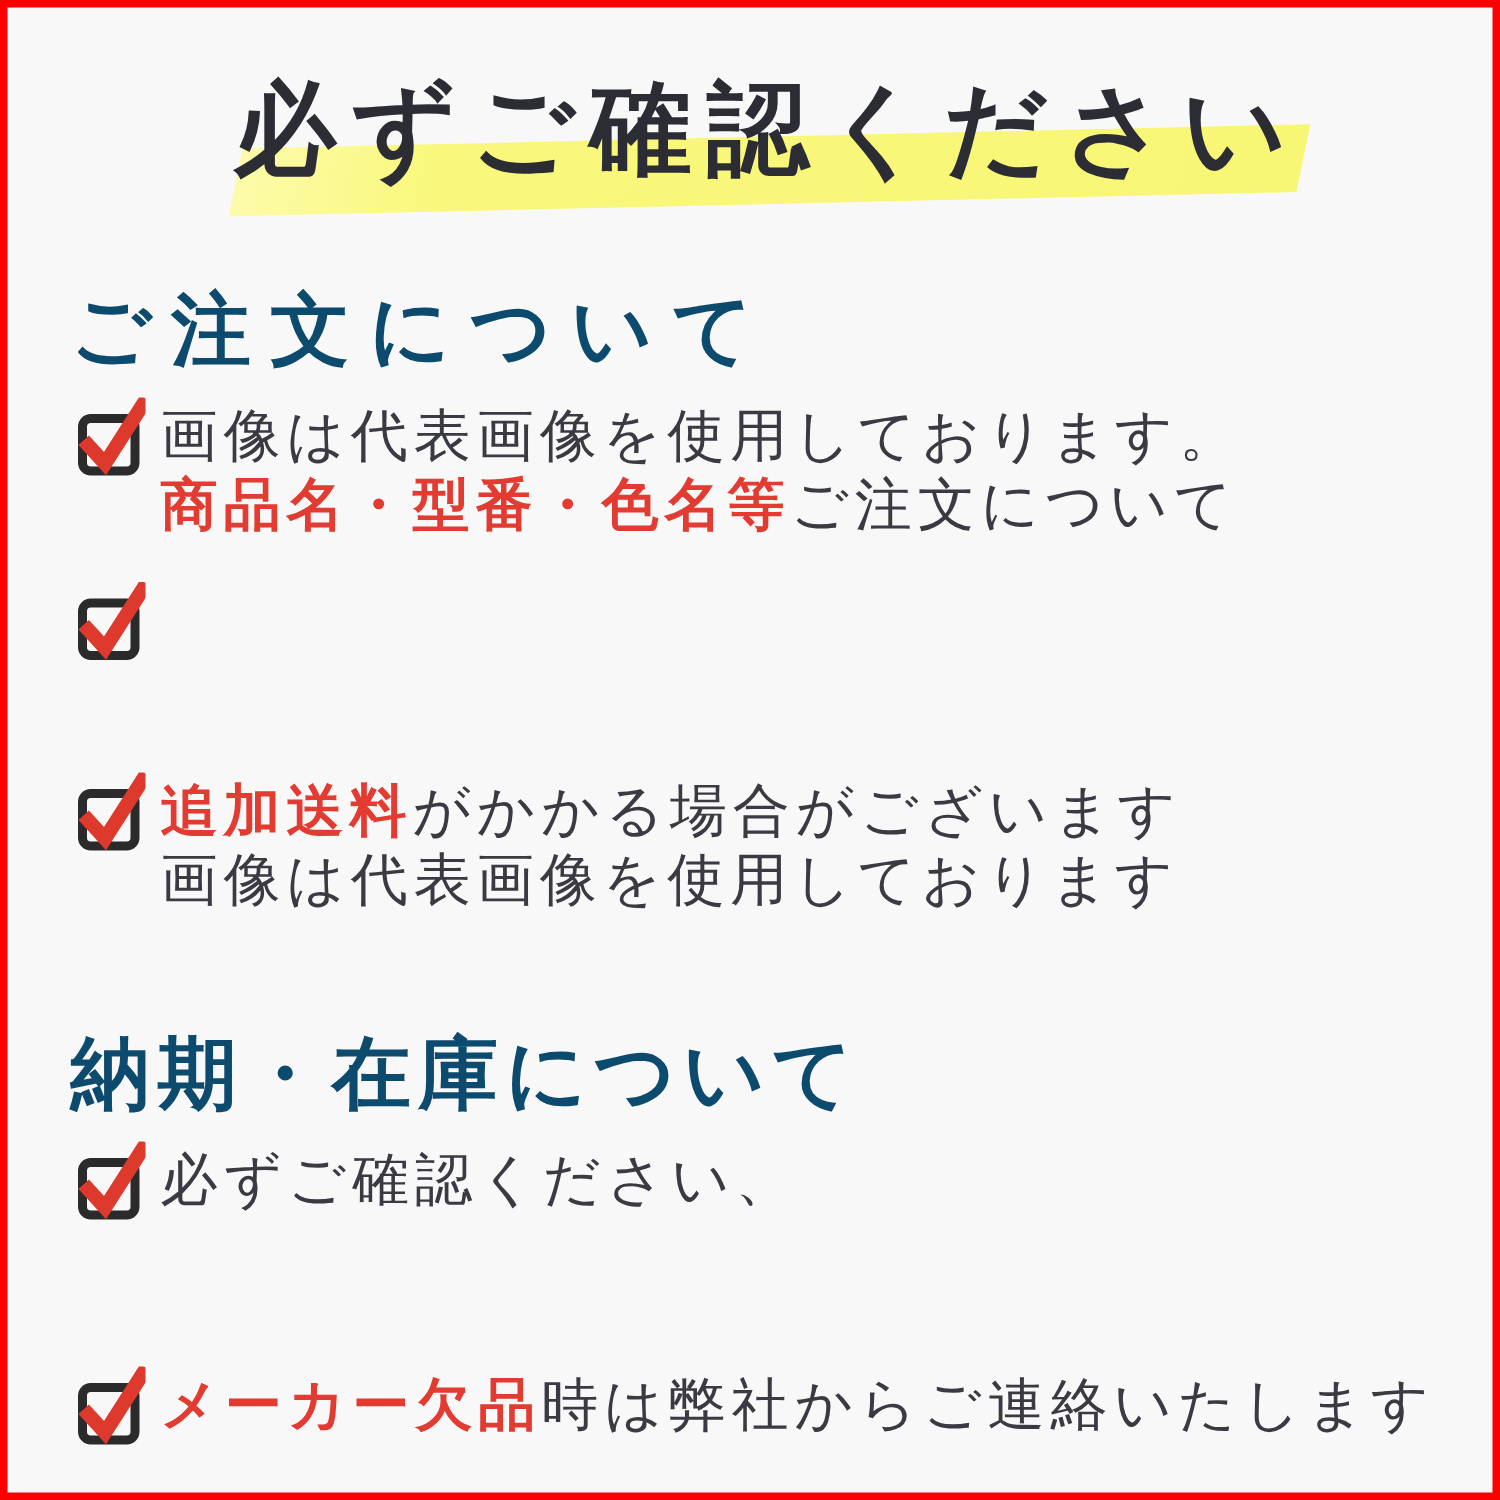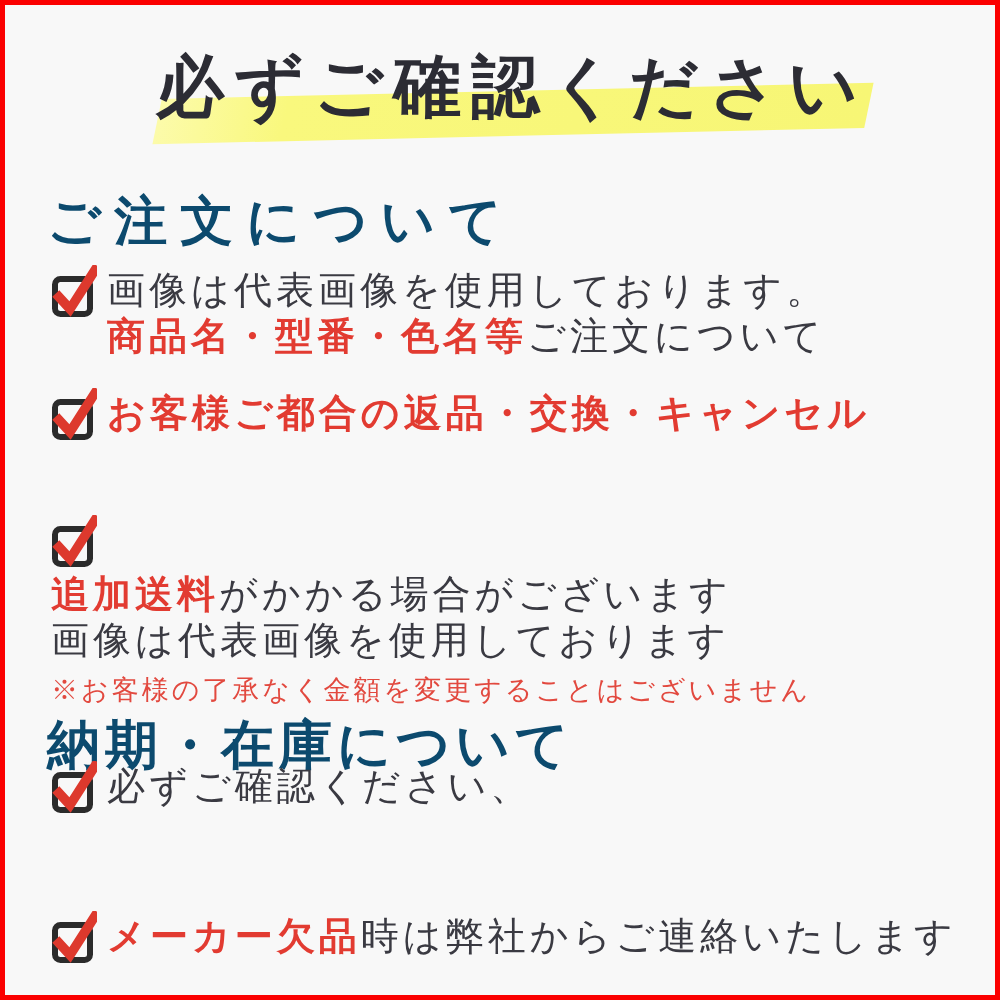--- a/index.html
+++ b/index.html
@@ -25,26 +25,26 @@
     text-align:center;font-size:68px;font-weight:700;line-height:1.15;
     letter-spacing:10px;color:#2c2c34;white-space:nowrap;
   }
   
   .heading{
     position:absolute;left:42px;margin:0;
     font-size:53px;font-weight:700;line-height:1.2;color:#0c4a6e;
     white-space:nowrap;
   }
   .h-order{top:184px;letter-spacing:13px;}
-  .h-delivery{top:680px;letter-spacing:5px;margin-top:28px;}
+  .h-delivery{top:680px;letter-spacing:5px;}
   
   .item{position:absolute;left:46px;display:flex;align-items:flex-start;}
   .item-1{top:260px;}
   .item-2{top:383px;}
-  .item-3{top:510px;flex-direction:column;}
+  .item-3{top:510px;}
   .item-4{top:756px;}
   .item-5{top:906px;}
   .cbx{flex:0 0 auto;width:46px;height:54px;margin-right:10px;}
   .item-text{padding-top:2px;font-size:38px;line-height:46px;letter-spacing:4px;white-space:nowrap;color:#3a3a42;}
   .red{color:#e23b31;font-weight:700;}
   .note{font-size:27px;line-height:30px;letter-spacing:3px;color:#e2493f;margin-top:12px;}
 </style>
 </head>
 <body>
 
@@ -67,33 +67,31 @@
       <div><span class="red">商品名・型番・色名等</span><span>ご注文について</span></div>
     </div>
   </div>
 
   <div class="item item-2">
     <svg class="cbx" viewBox="0 0 46 54">
       <rect x="4" y="14" width="35" height="35" rx="5.5" fill="none" stroke="#2b2b2b" stroke-width="6"></rect>
       <polyline points="8,32 19,44 44,5" fill="none" stroke="#dd392d" stroke-width="9.5" stroke-linecap="square" stroke-linejoin="miter"></polyline>
     </svg>
     <div class="item-text">
-      <div><span class="red">お客様ご都合の返品・交換・キャンセル</span></div>
     </div>
   </div>
 
   <div class="item item-3">
     <svg class="cbx" viewBox="0 0 46 54">
       <rect x="4" y="14" width="35" height="35" rx="5.5" fill="none" stroke="#2b2b2b" stroke-width="6"></rect>
       <polyline points="8,32 19,44 44,5" fill="none" stroke="#dd392d" stroke-width="9.5" stroke-linecap="square" stroke-linejoin="miter"></polyline>
     </svg>
     <div class="item-text">
       <div><span class="red">追加送料</span><span>がかかる場合がございます</span></div>
       <div><span>画像は代表画像を使用しております</span></div>
-      <div class="note">※お客様の了承なく金額を変更することはございません</div>
     </div>
   </div>
 
   <h2 class="heading h-delivery">納期・在庫について</h2>
 
   <div class="item item-4">
     <svg class="cbx" viewBox="0 0 46 54">
       <rect x="4" y="14" width="35" height="35" rx="5.5" fill="none" stroke="#2b2b2b" stroke-width="6"></rect>
       <polyline points="8,32 19,44 44,5" fill="none" stroke="#dd392d" stroke-width="9.5" stroke-linecap="square" stroke-linejoin="miter"></polyline>
     </svg>

